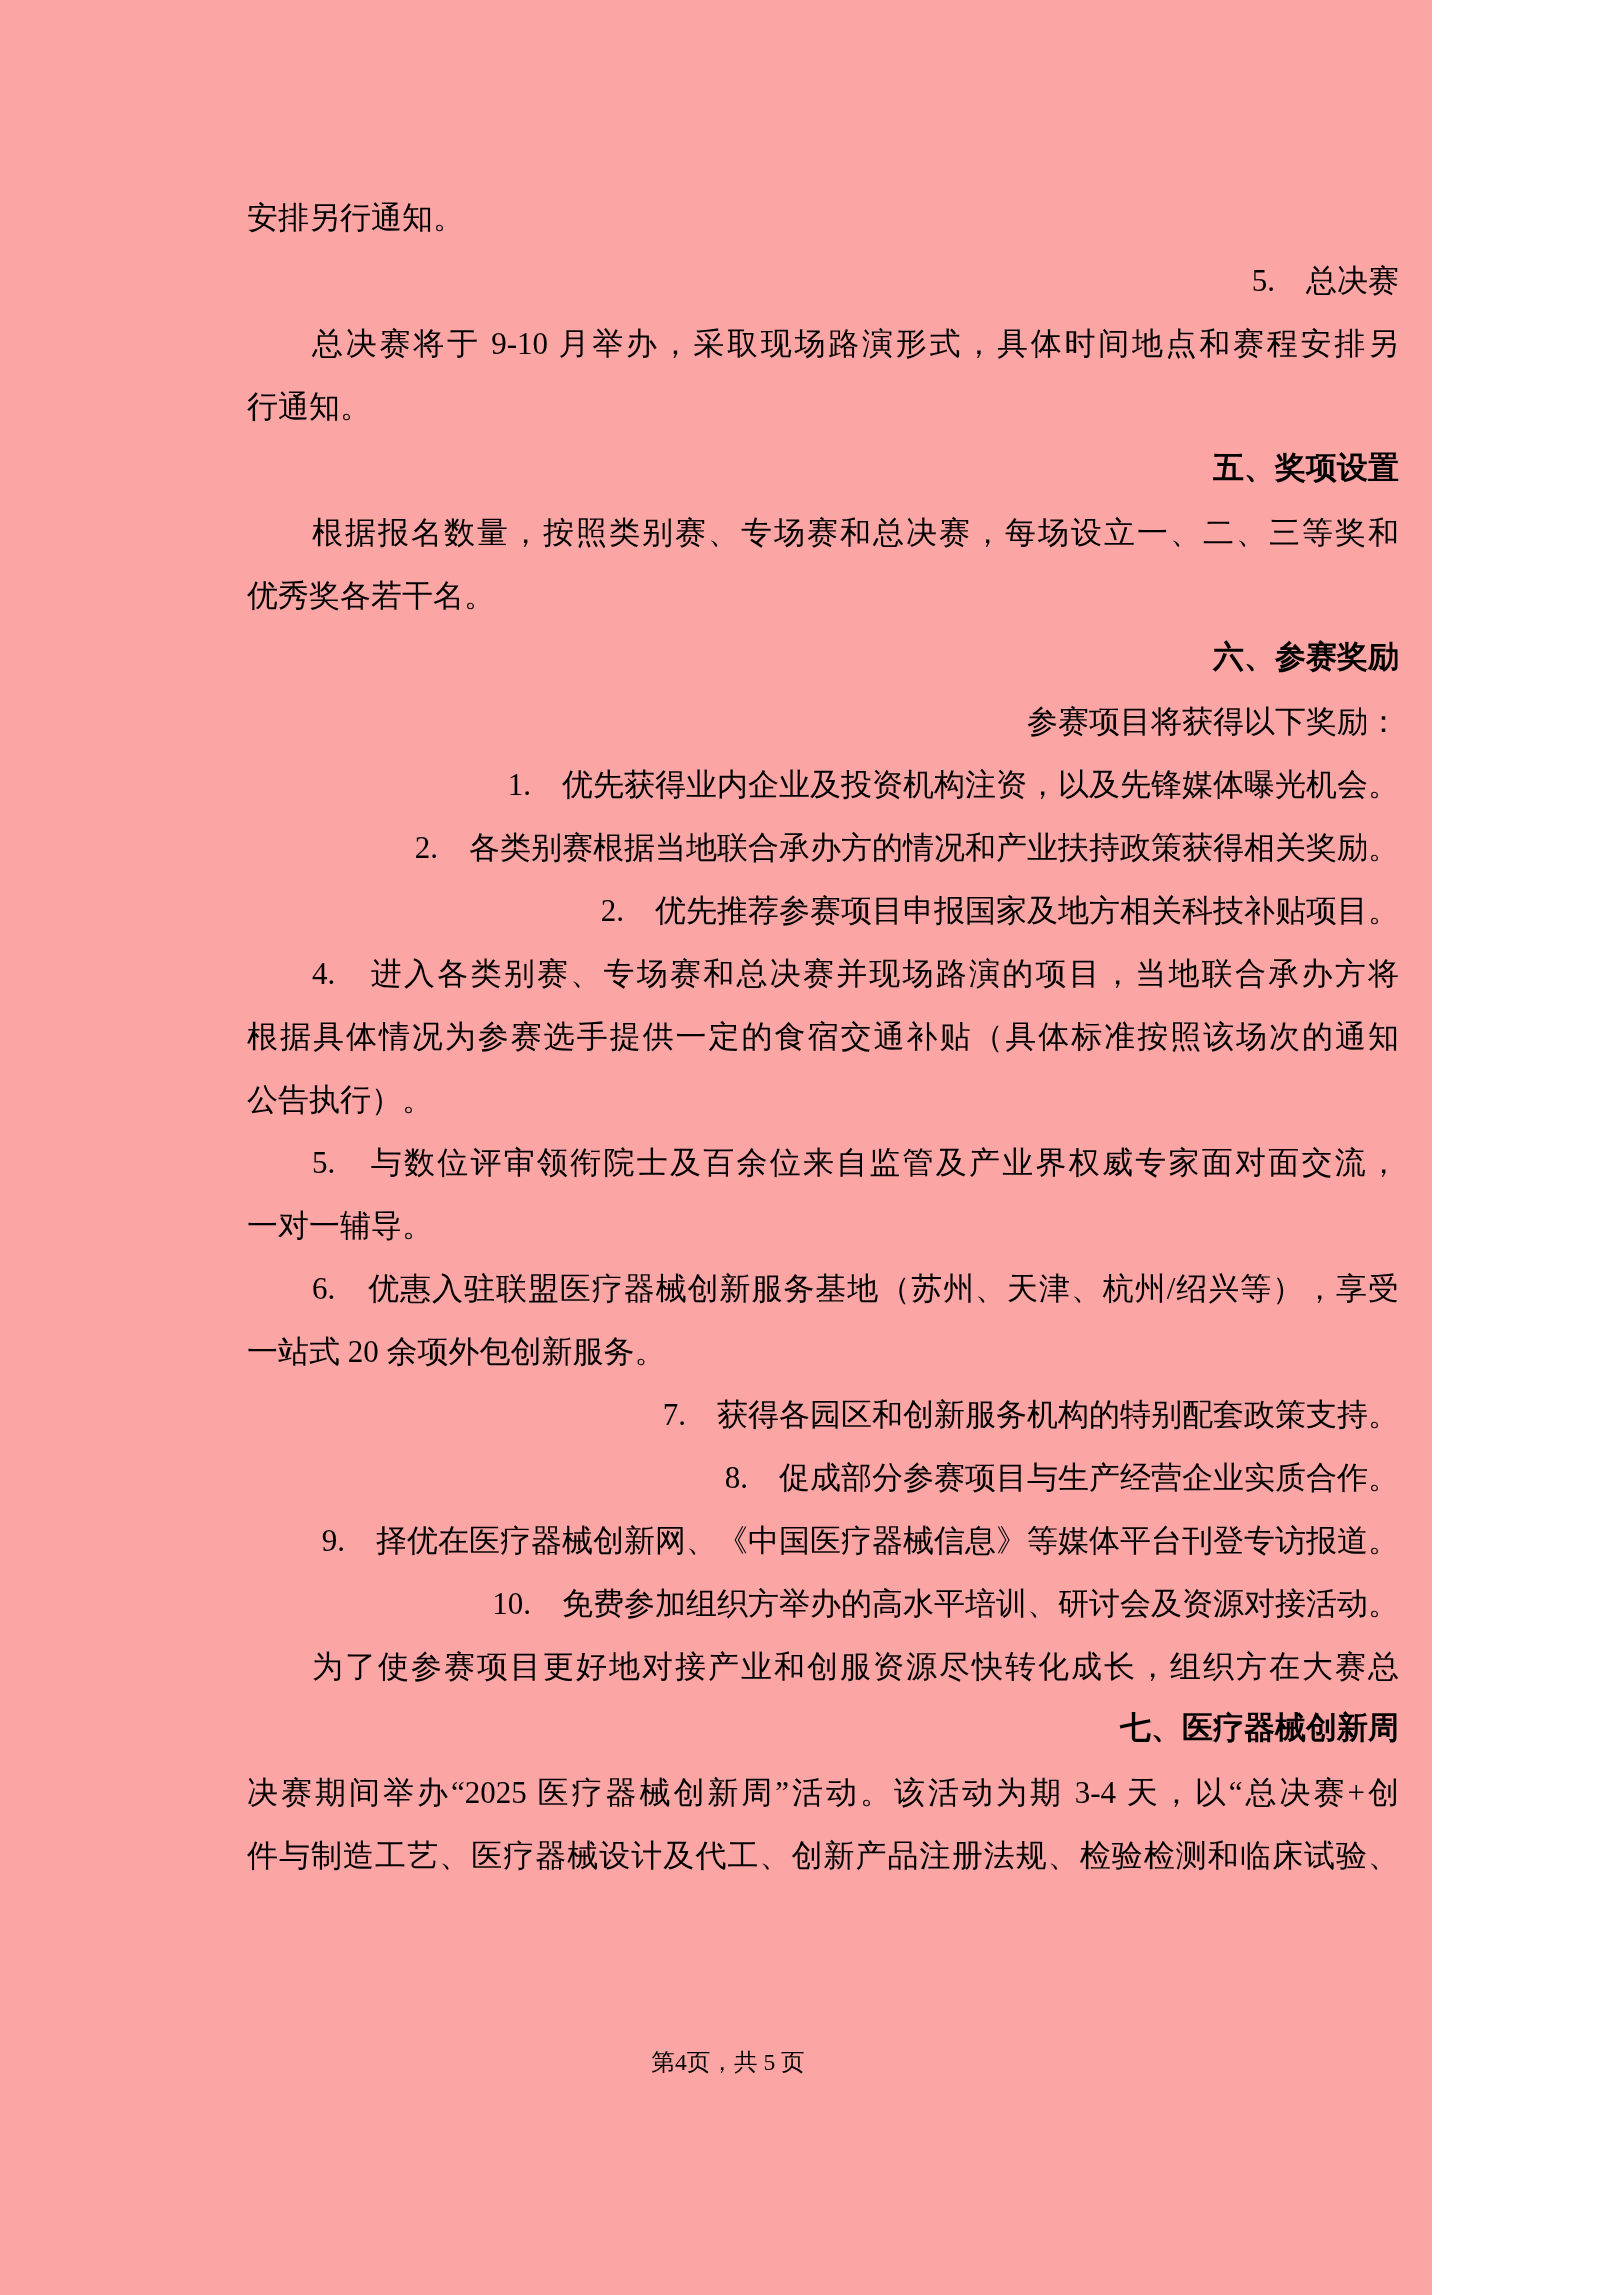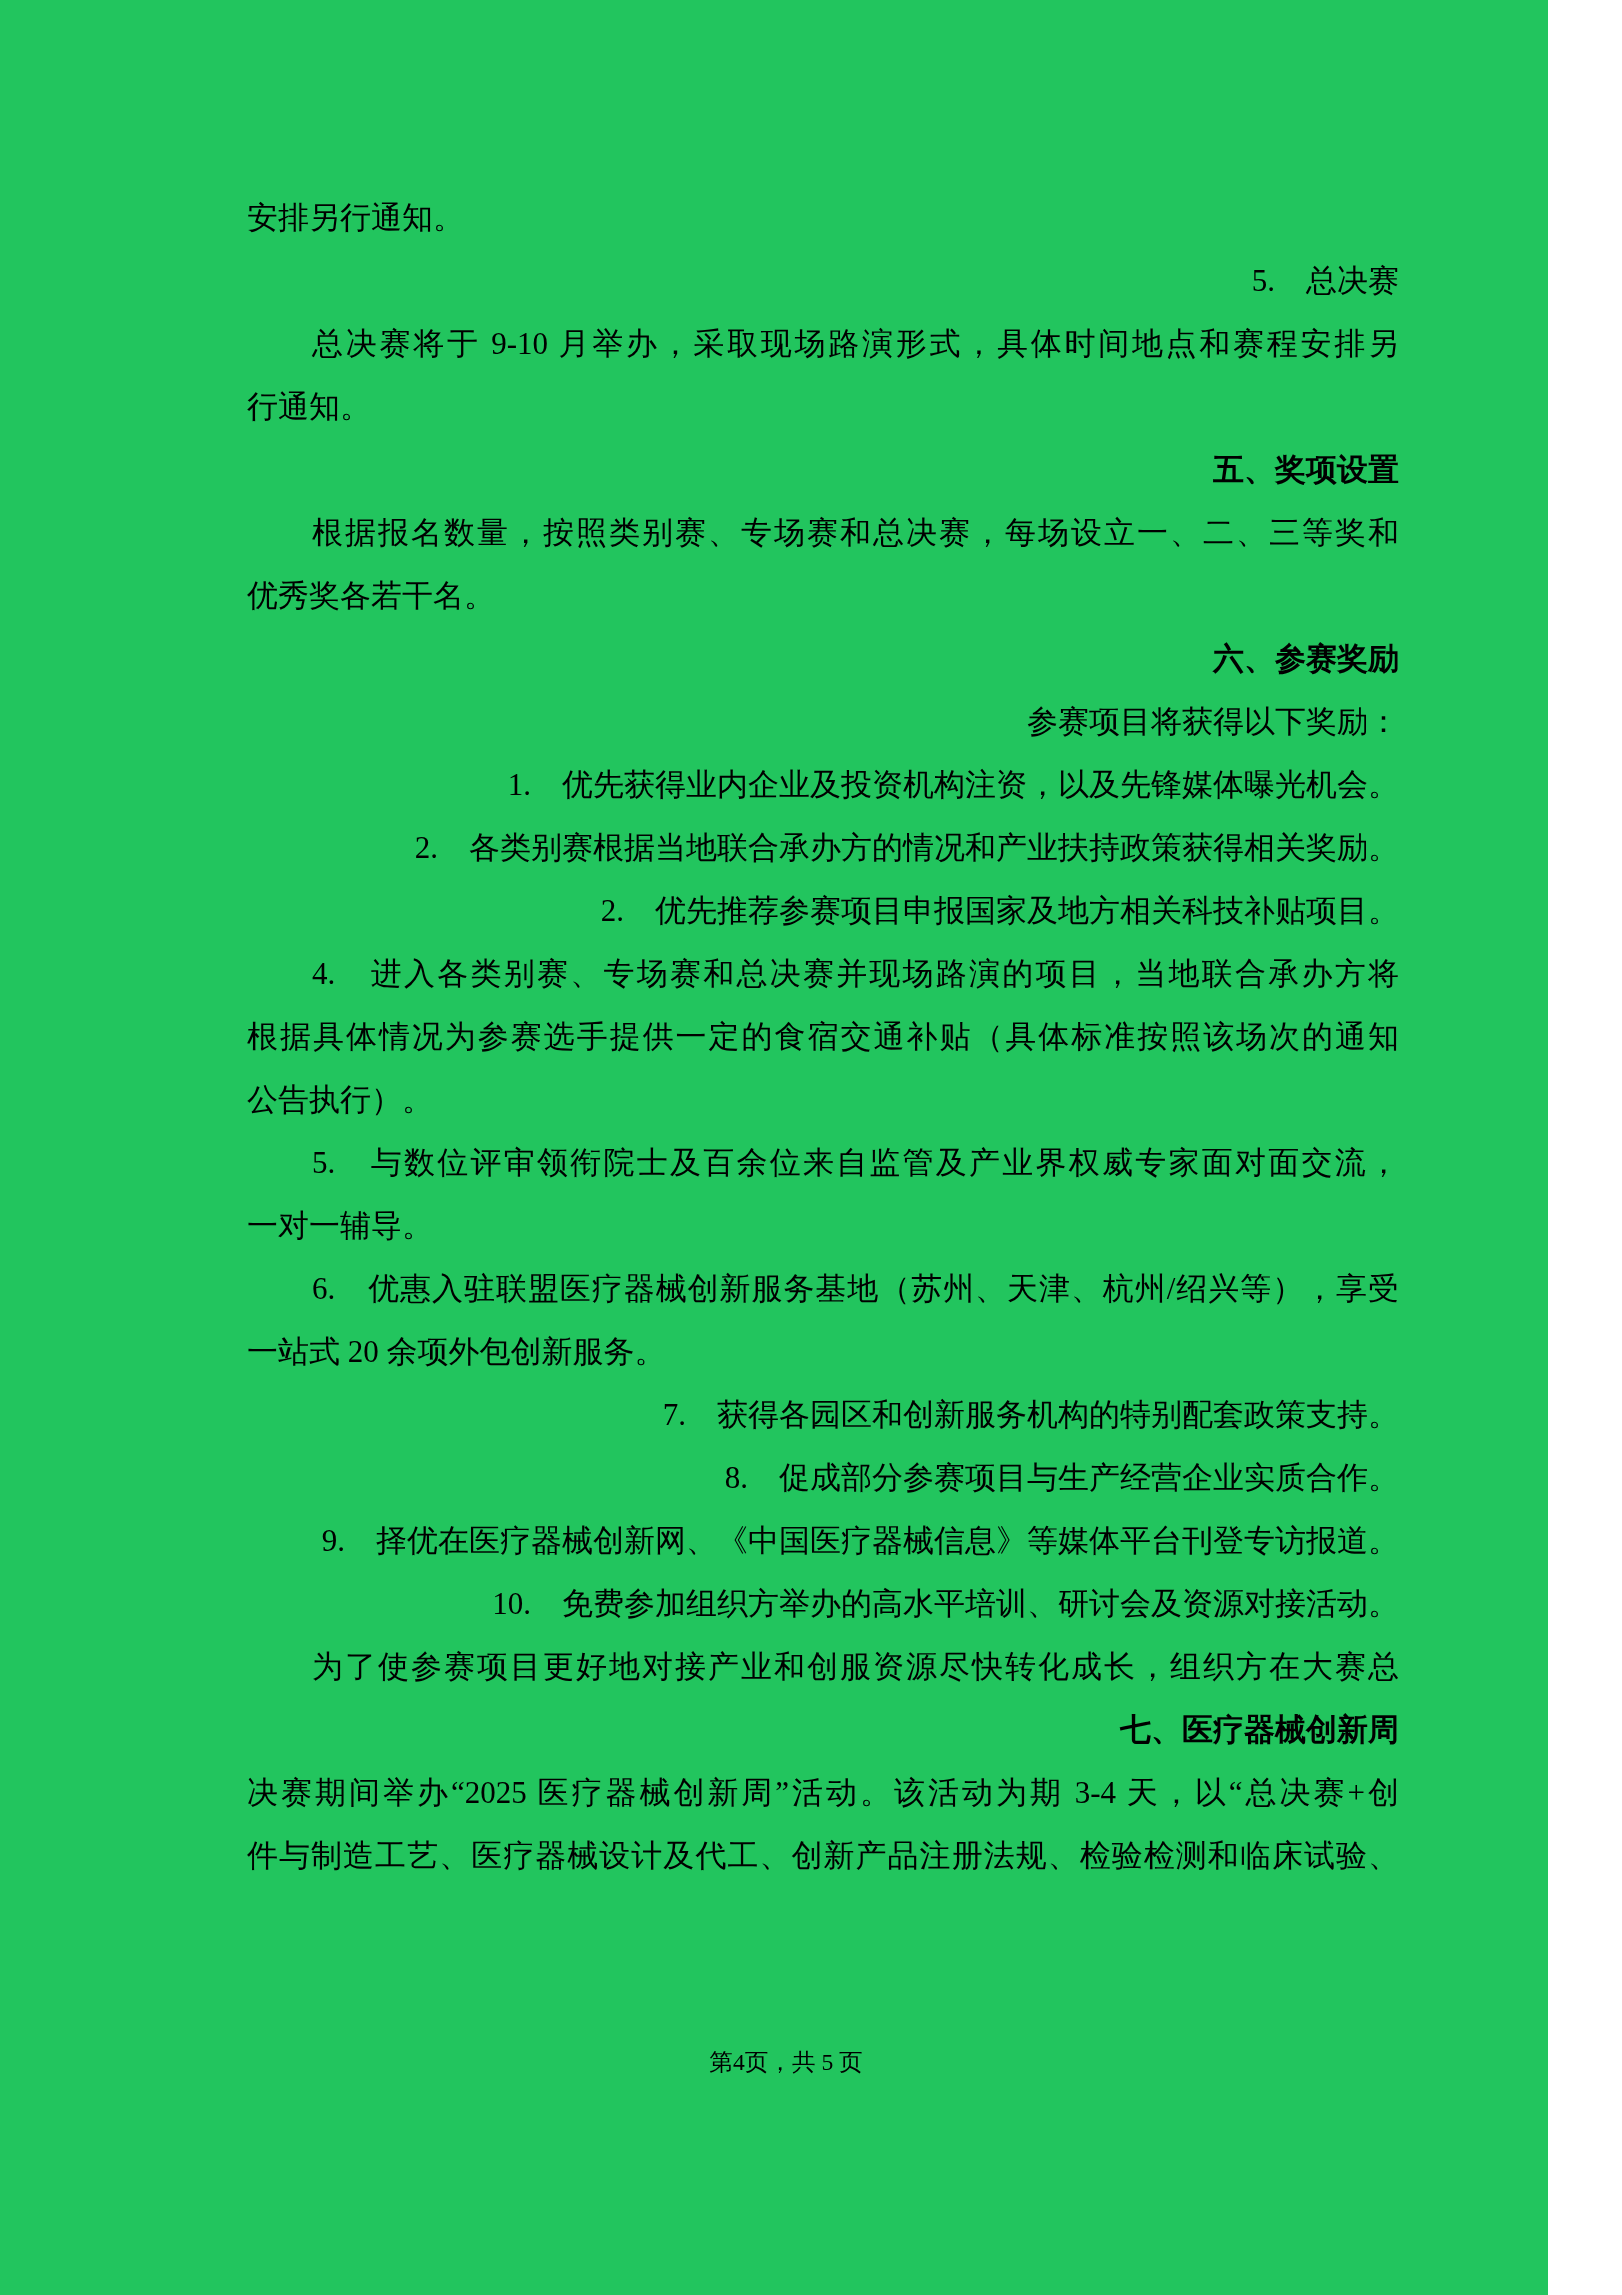--- a/index.html
+++ b/index.html
@@ -2,23 +2,23 @@
 <html style="font-size:10.5px"><head>
 <meta charset="utf-8">
 <style>
   html, body {
     margin: 0;
     padding: 0;
     background: #ffffff;
   }
   .page {
     position: relative;
-    width: 1548px;
+    width: 1432px;
     height: 2295px;
-    background: #22c55e;
+    background: #fca5a5;
     color: #000000;
     overflow: hidden;
   }
   .content {
     position: absolute;
     left: 247px;
     top: 186px;
     width: 1152px;
   }
   .ln {
@@ -31,21 +31,21 @@
   }
   .ln.ind {
     padding-left: 65px;
     text-align: right;
   }
   .ln.just {
     text-align: justify;
     text-align-last: justify;
   }
   .ln.head {
-    font-family: Liberation Sans, sans-serif;
+    font-family: Liberation Mono, monospace;
     font-weight: 700;
   }
   .footer {
     position: absolute;
     top: 2047px;
     left: 12px;
     width: 100%;
     text-align: center;
     font-family: "Liberation Serif", "DejaVu Serif", serif;
     font-size: 23.6px;

